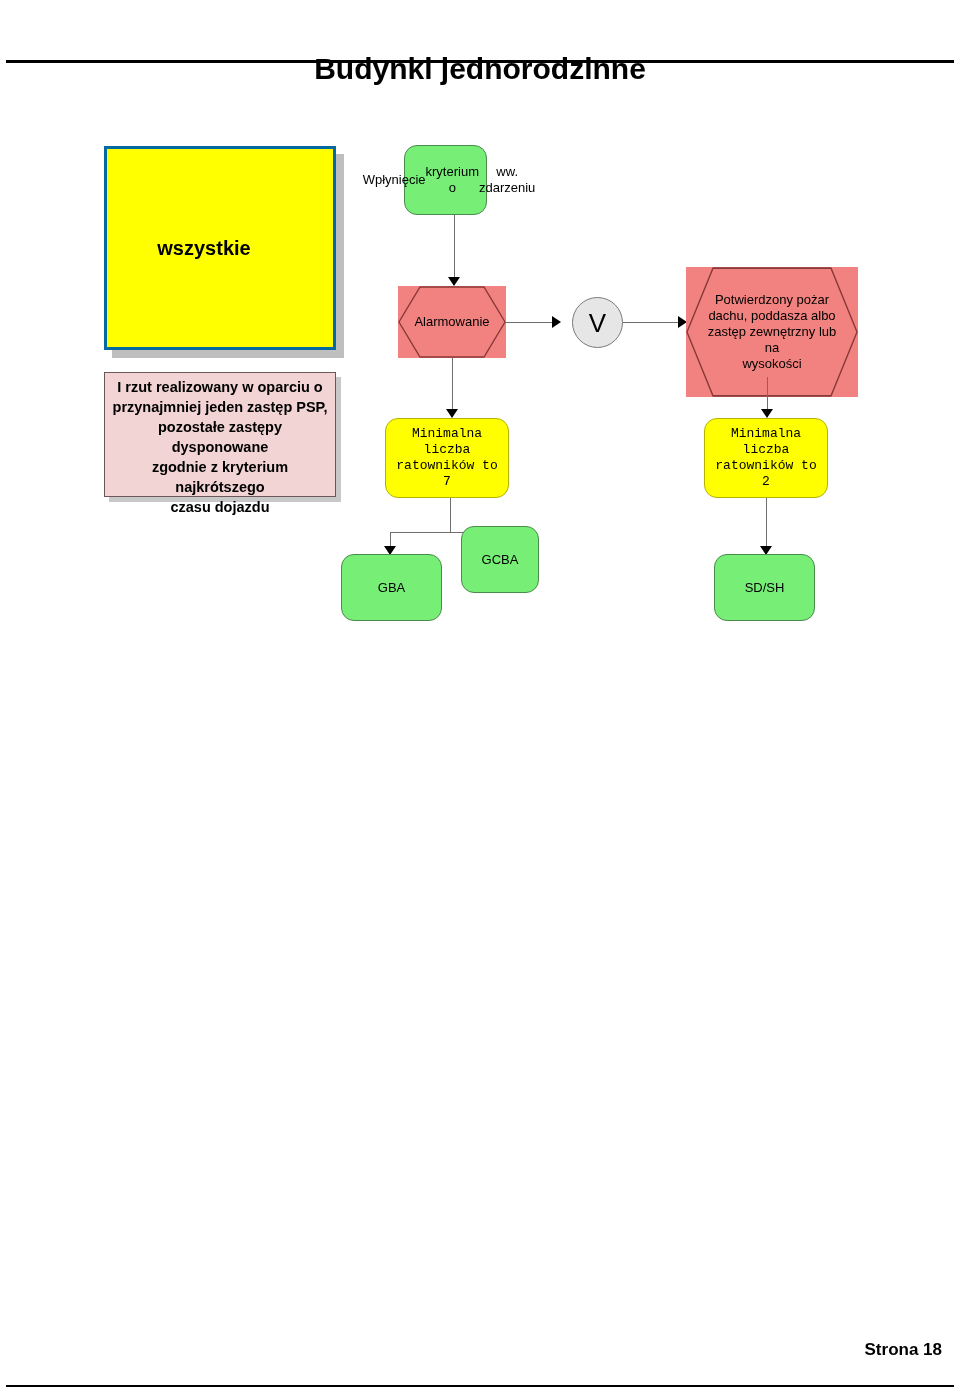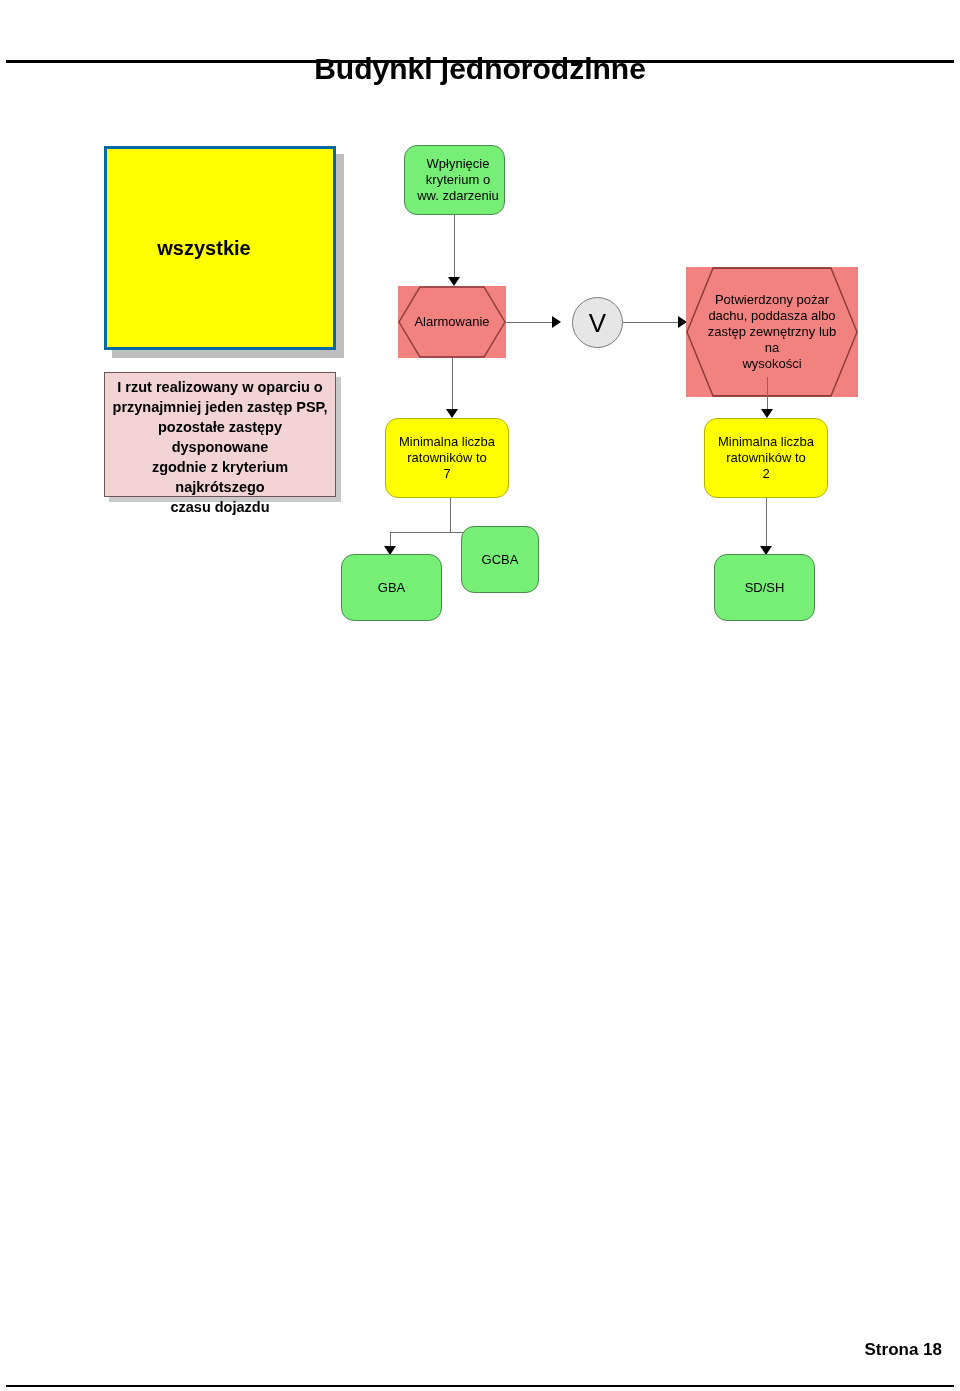--- a/index.html
+++ b/index.html
@@ -105,20 +105,21 @@
     background: #77ef77;
     border: 1px solid #4a8a4a;
     border-radius: 13px;
   }
 
   
   .block-yellow-round {
     background: #ffff00;
     border: 1px solid #b3b300;
     border-radius: 13px;
+    font-family: Liberation Mono, monospace;
   }
 
   
   .circle-connector {
     background: #e6e6e6;
     border: 1px solid #7a7a7a;
     border-radius: 50%;
     font-size: 26px;
     line-height: 26px;
   }
@@ -183,21 +184,21 @@
   </div>
 
   <div class="node block-pink" style="left:104px; top:372px; width:232px; height:125px; flex-direction:column;">
     <span>I rzut realizowany w oparciu o</span>
     <span>przynajmniej jeden zastęp PSP,</span>
     <span>pozostałe zastępy dysponowane</span>
     <span>zgodnie z kryterium najkrótszego</span>
     <span>czasu dojazdu</span>
   </div>
 
-  <div class="node block-green" style="left:404px; top:145px; width:101px; height:70px; flex-direction:column;padding-left:7px;">
+  <div class="node block-green" style="left:404px; top:145px; width:83px; height:70px; padding-left:7px;">
     <span>Wpłynięcie</span>
     <span>kryterium o</span>
     <span>ww. zdarzeniu</span>
   </div>
 
   <div class="conn conn-v" style="left:454px; top:215px; height:62px;"></div>
   <div class="arrowhead arrow-down" style="left:448px; top:277px;"></div>
 
   <div class="hexagon" style="left:398px; top:286px; width:108px; height:72px;">
     <svg class="hex-shape" viewBox="0 0 108 72" preserveAspectRatio="none">

